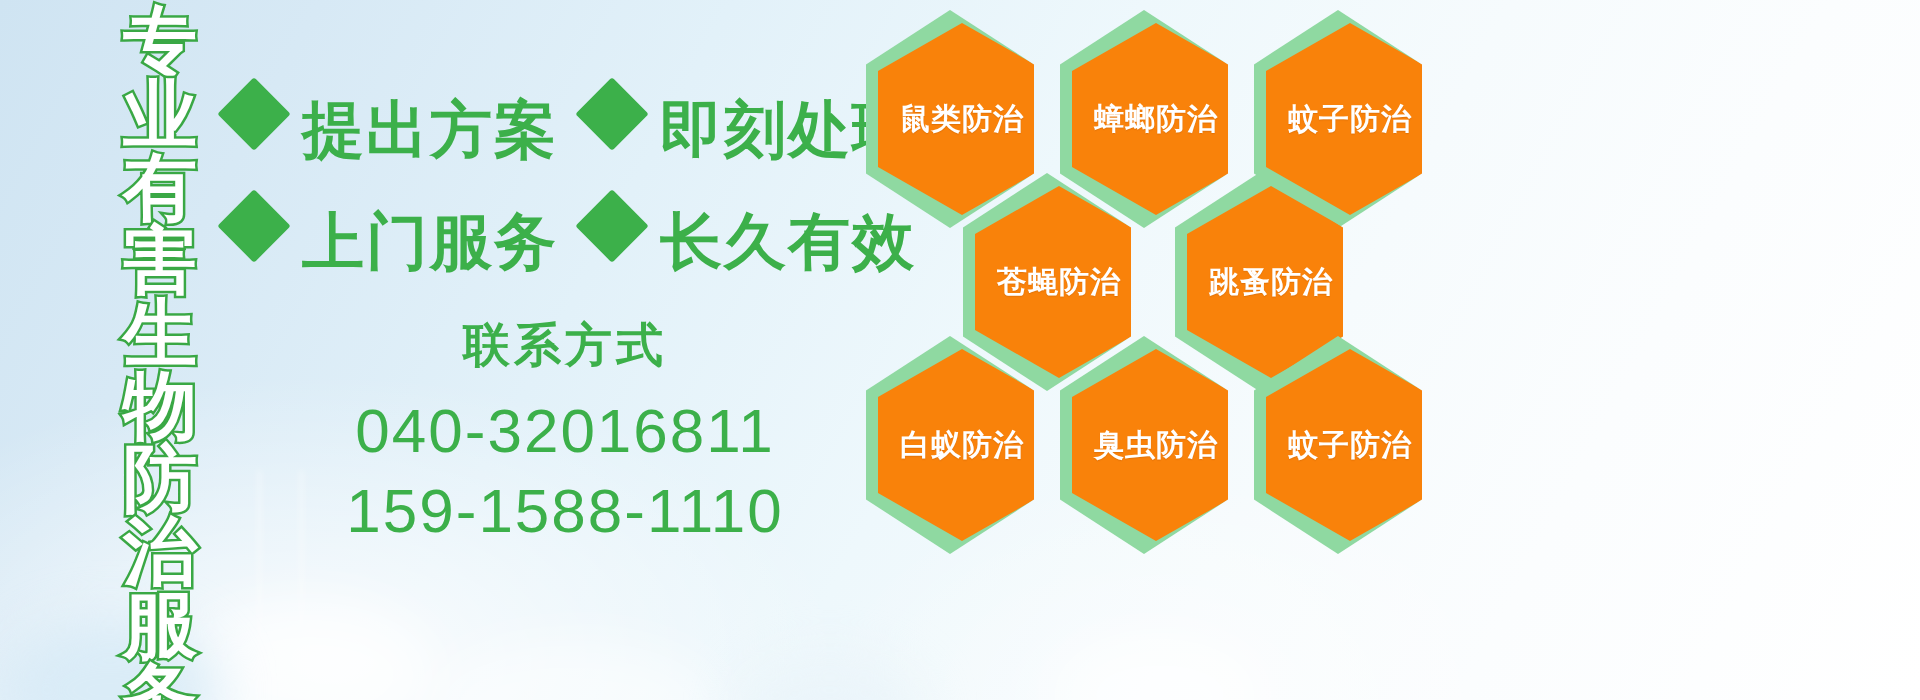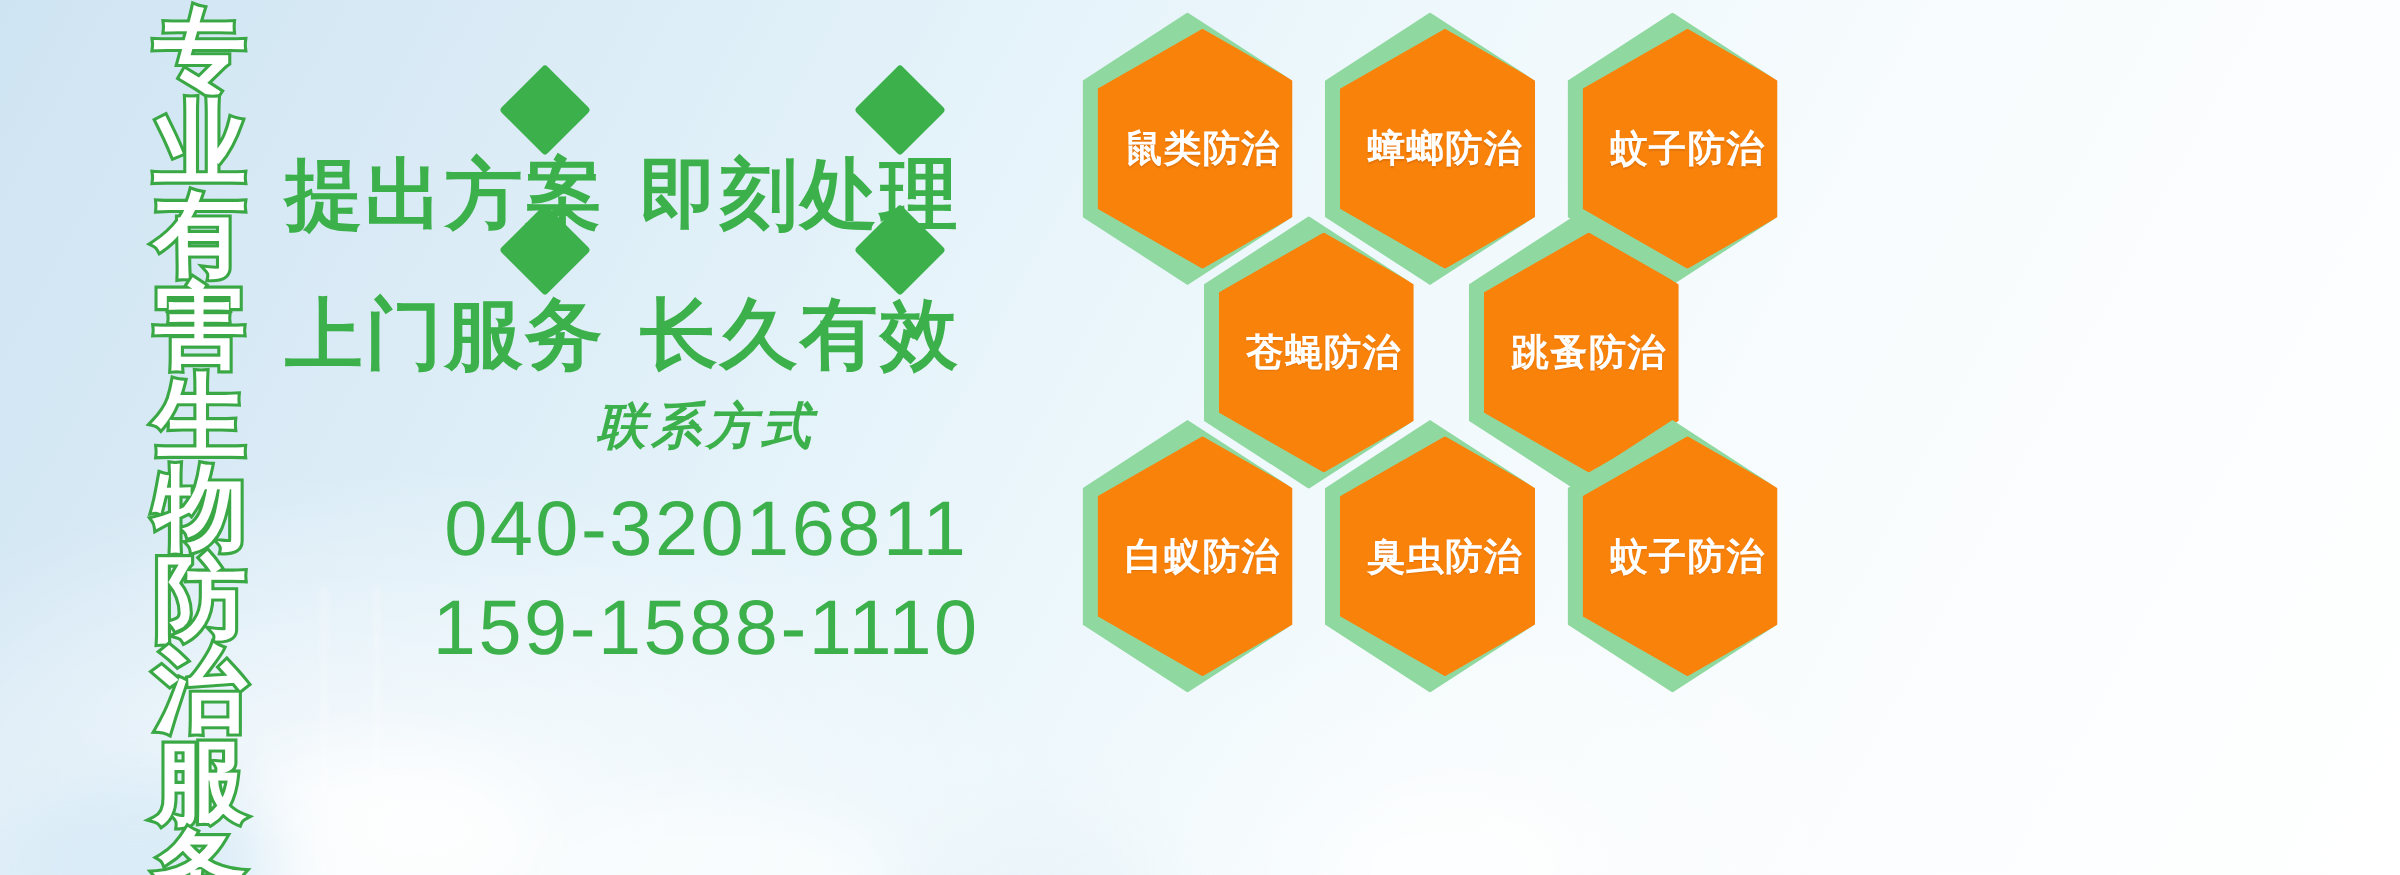--- a/index.html
+++ b/index.html
@@ -45,39 +45,39 @@
     text-align:center;
     -webkit-text-stroke:5px #3aa845;
     paint-order:stroke fill;
     text-shadow:0 0 1px #3aa845;
   }
   #vertical-title span { display:block; }
 
   
   #features { position:absolute; left:228px; top:74px; width:640px; }
   .feat-row { display:flex; align-items:center; height:112px; }
-  .feat-item { display:flex; align-items:flex-end;flex-direction:column; }
+  .feat-item { display:flex; align-items:flex-start; }
   .diamond {
     width:52px; height:52px; background:#3cb04a;
     transform:rotate(45deg);
     margin-right:22px;
     border-radius:3px;
     flex:0 0 auto;
   }
   .feat-text {
     font-size:62px; font-weight:bold; color:#3cb04a;
     letter-spacing:2px; white-space:nowrap;
   }
   .feat-gap { width:28px; flex:0 0 auto; }
 
   
   #contact { position:absolute; left:330px; top:320px; width:470px; text-align:center; }
   #contact-heading {
-    font-size:40px; font-weight:bold; color:#3cb04a;
-    letter-spacing:4px; line-height:1.05;font-style:italic;
+    font-size:47px; font-weight:bold; color:#3cb04a;
+    letter-spacing:4px; line-height:1.05;
   }
   .phone {
     font-size:62px; color:#3cb04a; letter-spacing:2px;
     line-height:1.28; white-space:nowrap; font-weight:normal;
   }
   #phone-1 { margin-top:22px; }
 
   
   #honeycomb { position:absolute; left:862px; top:0px; width:600px; height:560px; }
   .hex {

